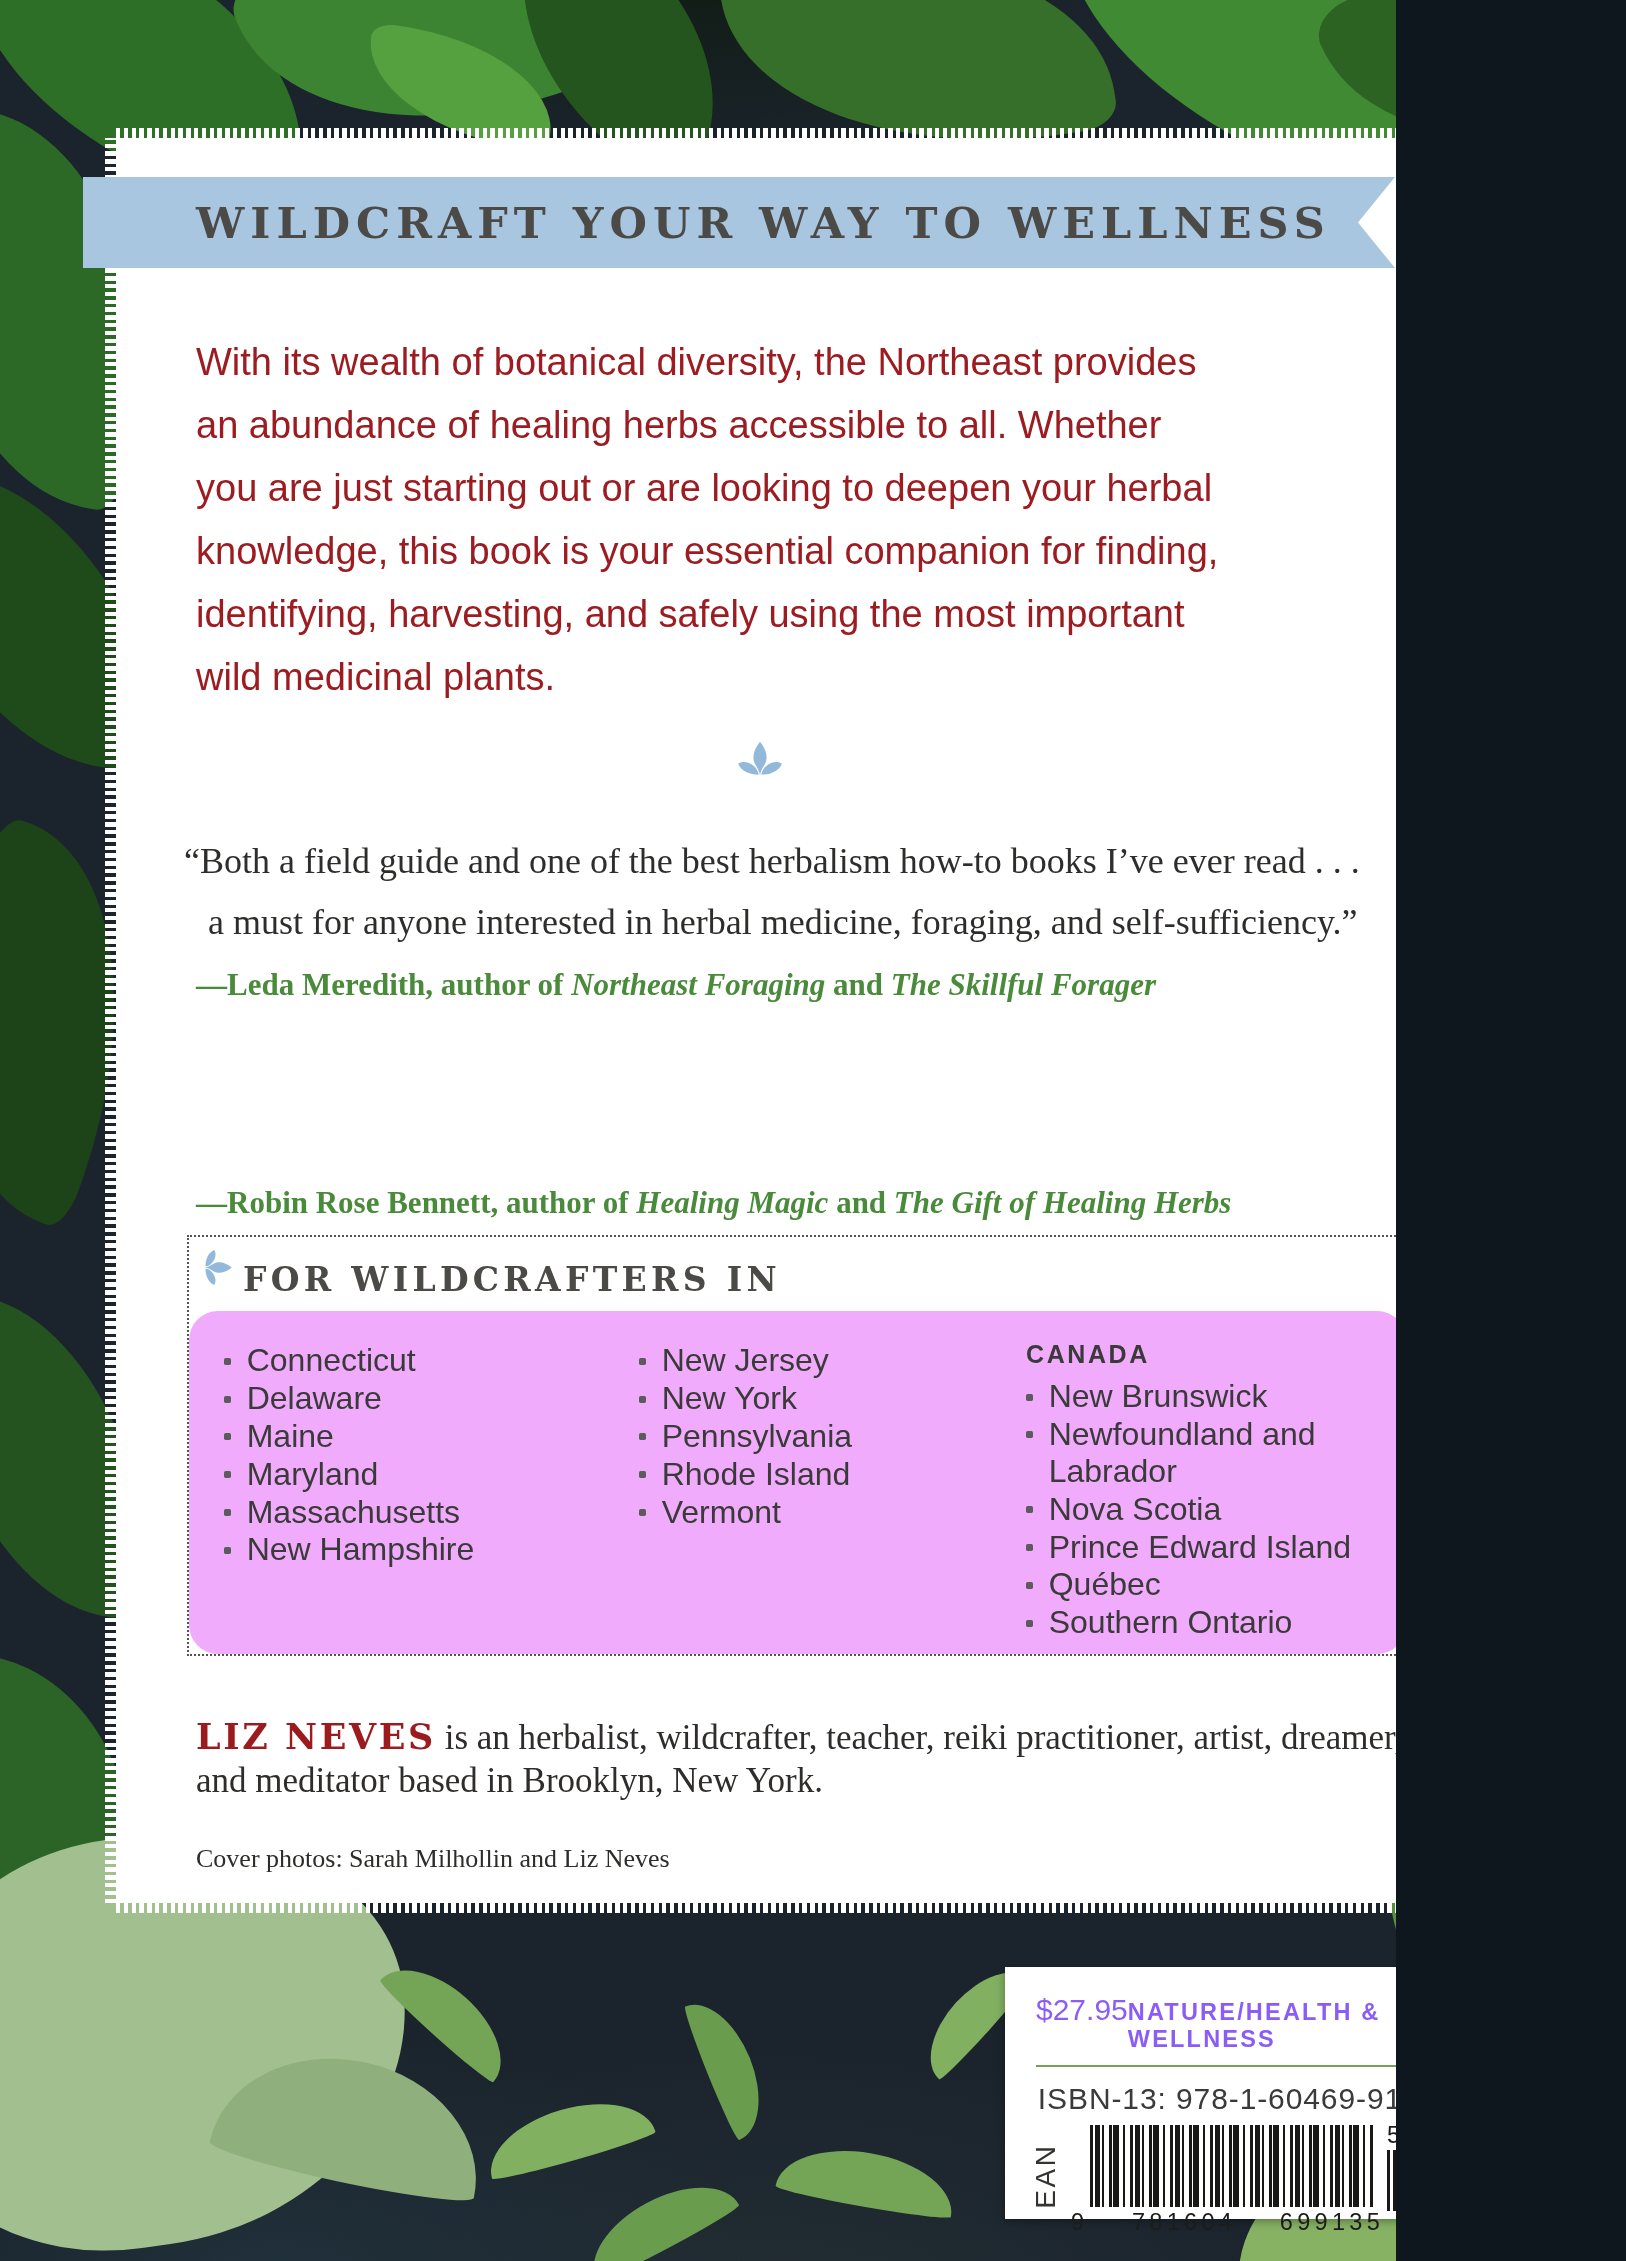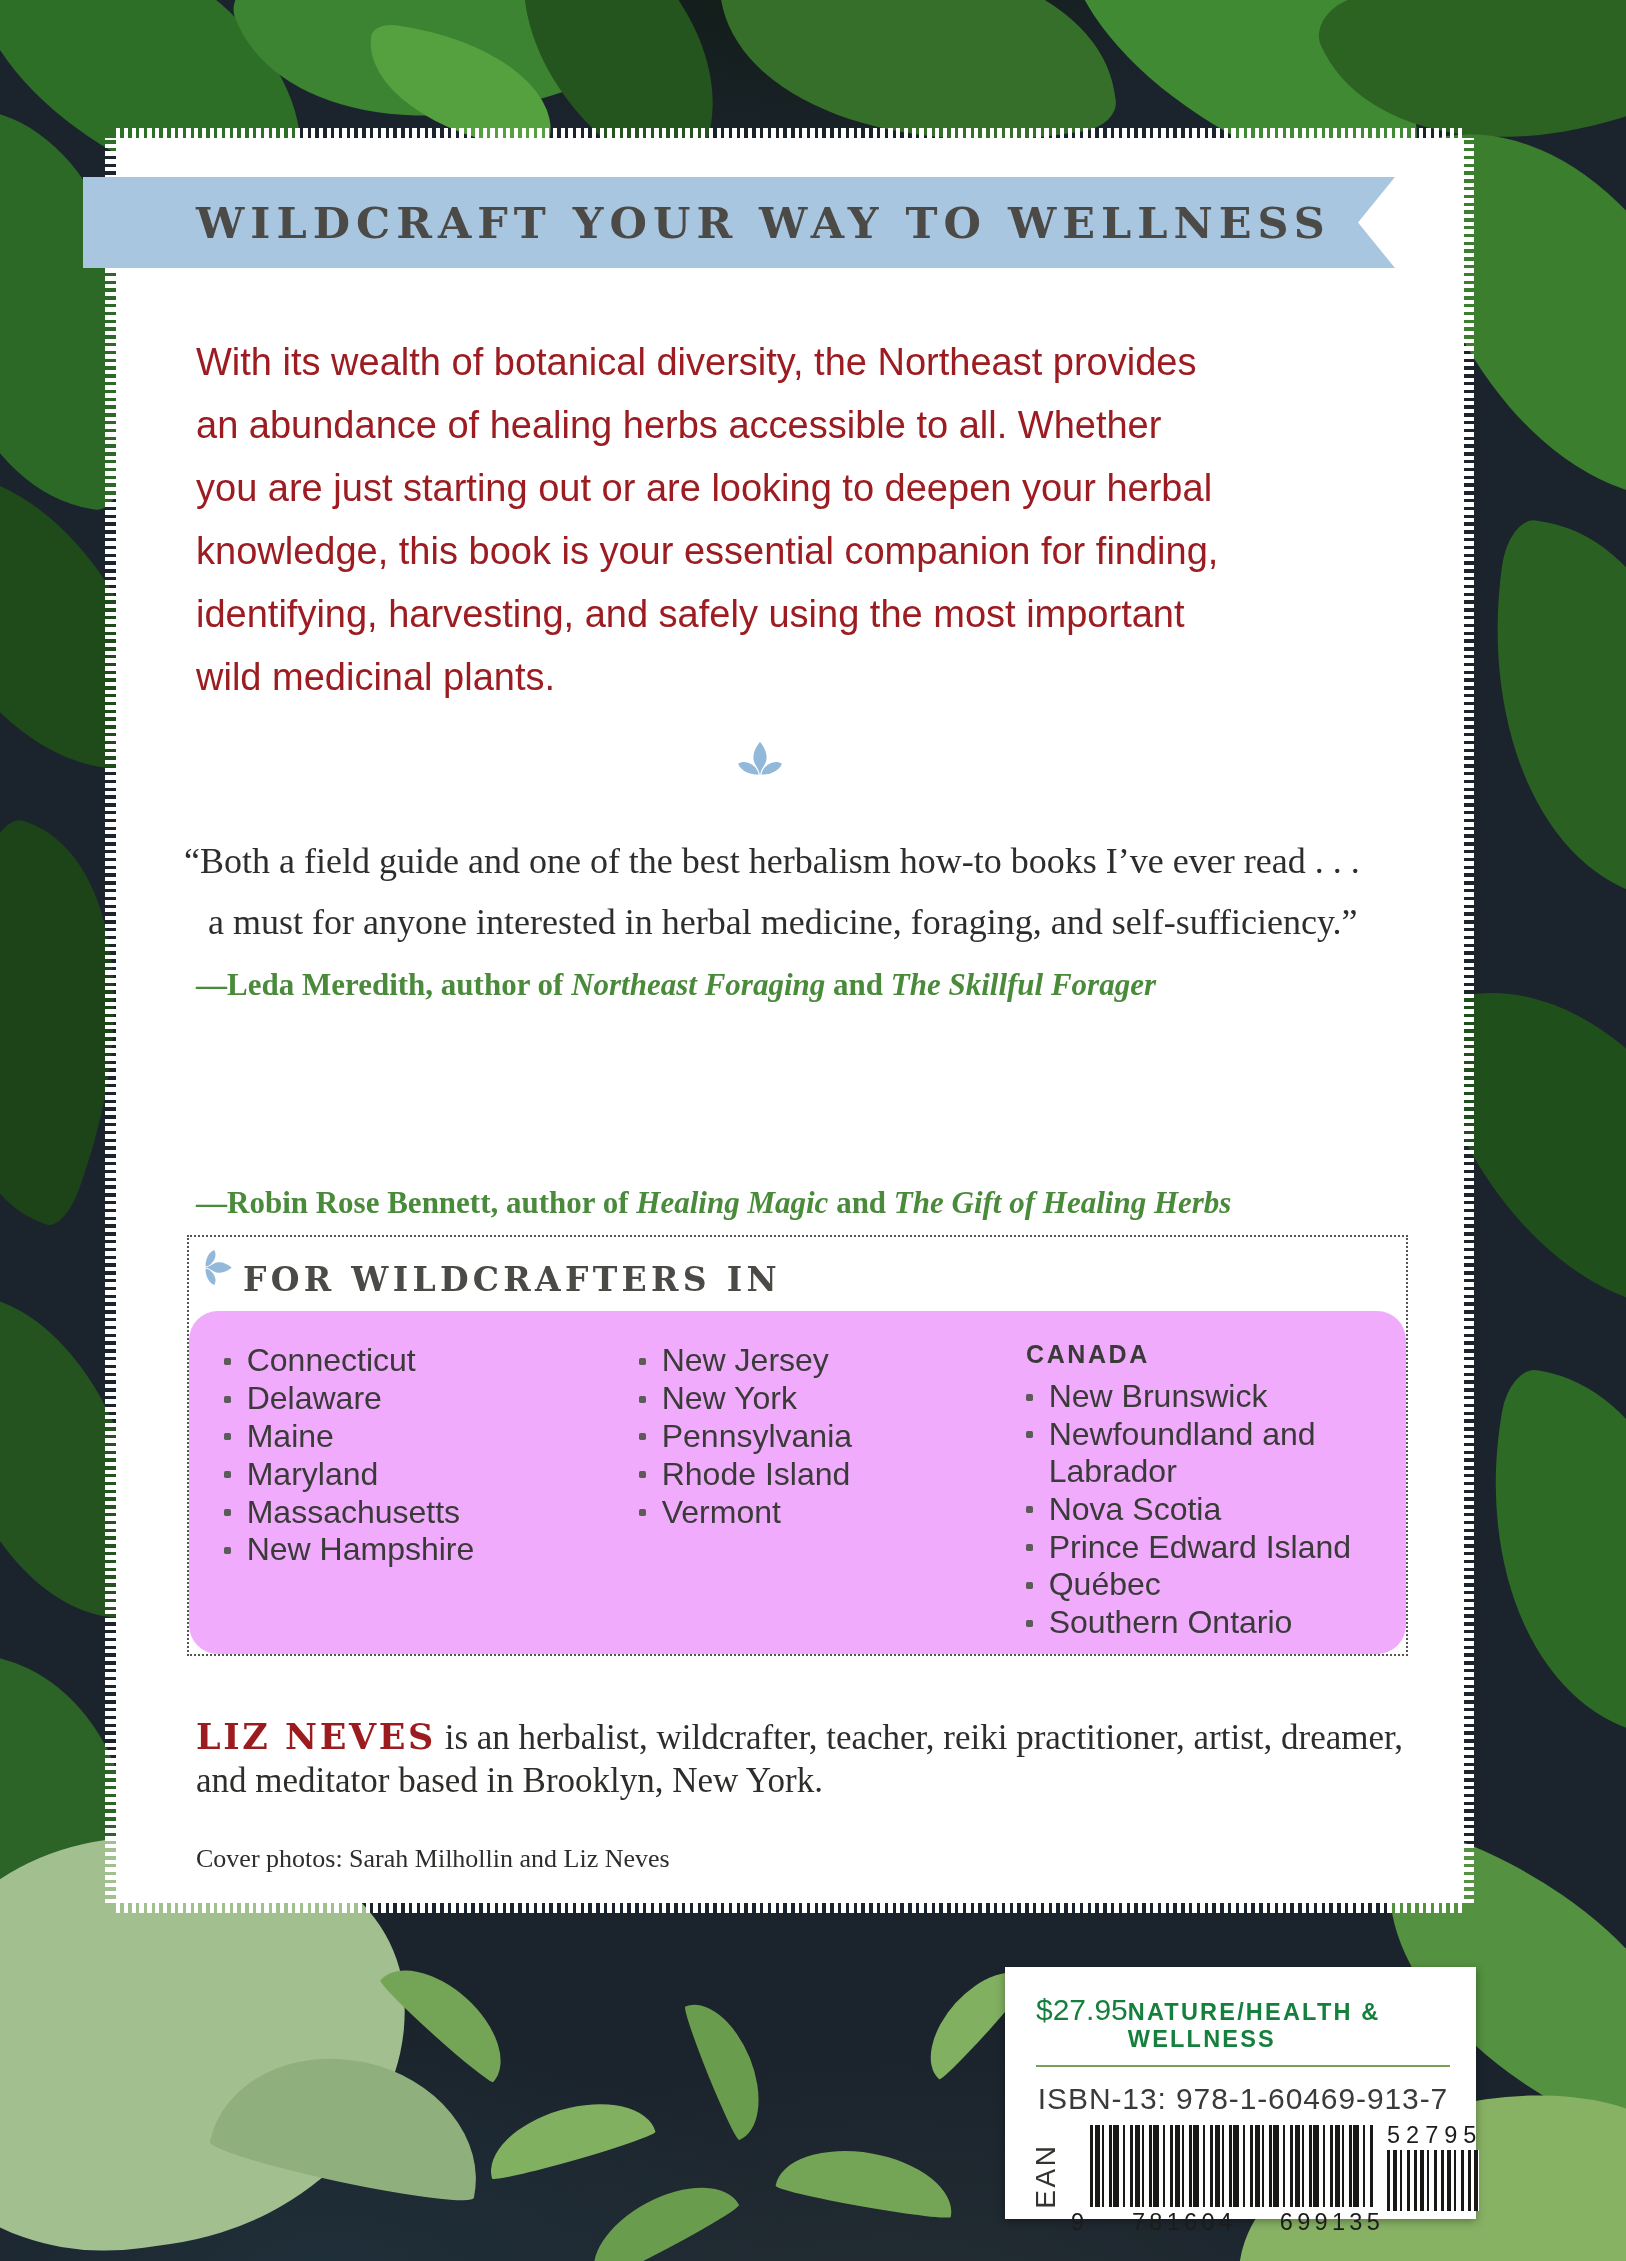--- a/index.html
+++ b/index.html
@@ -1,16 +1,16 @@
 <!DOCTYPE html>
 <html style="font-size:14px"><head>
 <meta charset="utf-8">
 <style>
   html,body{margin:0;padding:0;background:#0e171d;}
-  #page{position:relative;width:1626px;height:2261px;overflow:hidden;
+  #page{position:relative;width:1396px;height:2261px;overflow:hidden;
         background:#1c2630;font-family:"Liberation Sans",sans-serif;text-decoration:underline;}
   .abs{position:absolute;}
 
   
   .bg{position:absolute;inset:0;z-index:0;
       background:
         radial-gradient(783px 435px at 20% 101%, #20303a 0%, rgba(32,48,58,0) 60%),
         radial-gradient(1044px 522px at 55% 103%, #232d33 0%, rgba(35,45,51,0) 55%),
         radial-gradient(696px 365px at 50% -2%, #101b12 0%, rgba(16,27,18,0) 60%),
         #1b242d;}
@@ -65,21 +65,21 @@
   #bio{left:196px;top:1715px;width:1261px;z-index:2;font-family:"Liberation Serif",serif;
        font-size:35px;line-height:43px;color:#2e2d2b;}
   #bio .nm{font-family:"DejaVu Serif",serif;font-weight:bold;color:#9b1b1f;
            letter-spacing:2.6px;font-size:35px;}
   #credits{left:196px;top:1844px;z-index:2;font-family:"Liberation Serif",serif;
            font-size:26px;color:#2e2d2b;}
 
   
   #bcp{left:1005px;top:1967px;width:471px;height:252px;background:#ffffff;z-index:2;
        box-sizing:border-box;padding:26px 26px 14px 31px;box-shadow:0 2.6px 8.7px rgba(0,0,0,.35);}
-  #bcp .row1{display:flex;justify-content:center;align-items:baseline;color:#15803d;}
+  #bcp .row1{display:flex;justify-content:center;align-items:baseline;color:#8b5cf6;}
   #bcp .price{font-size:30px;}
   #bcp .cat{font-size:23.5px;font-weight:bold;letter-spacing:2.2px;}
   #bcp .rule{height:1.7px;background:#76a156;margin-top:12px;}
   #bcp .isbn{margin-top:15.7px;text-align:center;font-size:30px;letter-spacing:0.9px;color:#3a3a3a;}
   #bcw{position:relative;height:122px;margin-top:5.2px;}
   #ean{position:absolute;left:-22.6px;top:38px;transform:rotate(-90deg);font-size:28px;
        letter-spacing:2.6px;color:#333330;}
   .bars-main{position:absolute;left:54px;top:3.5px;width:284px;height:82px;
        background:repeating-linear-gradient(90deg,
          #181816 0 2.6px,#fff 2.6px 5.2px,#181816 5.2px 9.6px,#fff 9.6px 12px,

